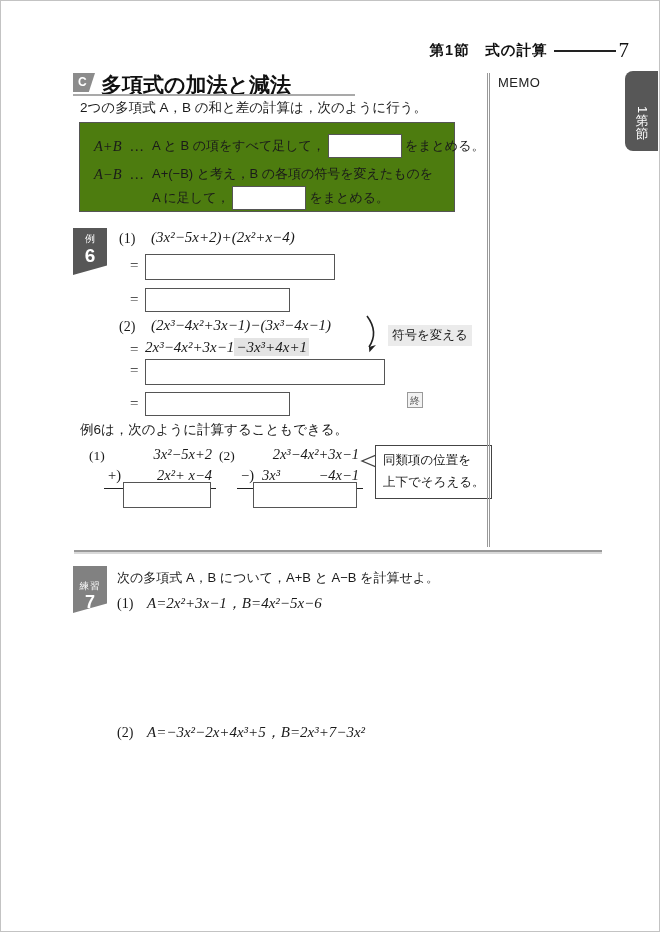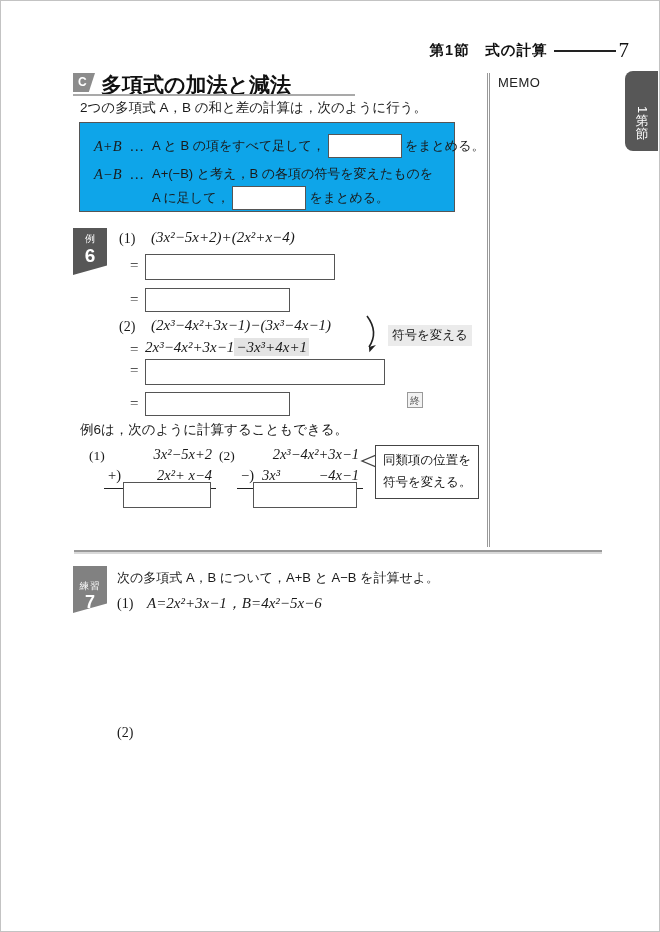--- a/index.html
+++ b/index.html
@@ -23,21 +23,21 @@
   
   .c-badge { position:absolute; left:72px; top:72px; width:22px; height:19px;
     background:#8c8c8c; clip-path:polygon(0 0,100% 0,72% 100%,0 100%);
     color:#fff; font-weight:bold; font-size:12px; padding:2px 0 0 5px; }
   .sec-title { position:absolute; left:100px; top:70px; font-size:21px; font-weight:bold; color:#111; }
   .sec-underline { position:absolute; left:72px; top:93px; width:282px; height:2px; background:#a9a9a9; }
   .intro { position:absolute; left:79px; top:98px; font-size:13.5px; }
 
   
   .rulebox { position:absolute; left:78px; top:121px; width:376px; height:90px;
-    border:1.5px solid #555; background:#0ea5e9; }
+    border:1.5px solid #555; background:#4d7c0f; }
   .rb-row { position:absolute; display:flex; align-items:center; white-space:nowrap; }
   .rb-math { font-size:14.5px; }
   .rb-jp { font-size:13px; }
   .ans-box { display:inline-block; border:1px solid #555; background:#fff; vertical-align:middle; }
   .ans-inline { width:74px; height:24px; margin:0 3px; }
 
   
   .ex-badge { position:absolute; left:72px; top:227px; width:34px; height:47px; background:#575757;
     clip-path:polygon(0 0,100% 0,100% 80%,0 100%); color:#fff; text-align:center; }
   .ex-badge .t { display:block; font-size:10px; margin-top:4px; }
@@ -176,34 +176,35 @@
         <span>−4x−1</span>
       </div>
   </div>
   <span class="abs ans-box" style="left:252px; top:481px; width:104px; height:26px;"></span>
 
   <svg class="bubble-ptr" width="16" height="18" viewBox="0 0 16 18">
     <path d="M16 3 L2 9 L16 15" fill="#fff" stroke="#444" stroke-width="1.3"></path>
   </svg>
   <div class="bubble jp">
     <div>同類項の位置を</div>
-    <div>符号を変える。</div>
+    <div>上下でそろえる。</div>
   </div>
 
   <div class="memo-rule"></div>
   <div class="memo-label">MEMO</div>
 
   <div class="side-tab">
     <span>第1節</span>
   </div>
 
   <div class="divider"></div>
 
   <div class="pr-badge">
     <span class="t jp">練習</span>
     <span class="n">7</span>
   </div>
   <span class="prompt jp">次の多項式 A，B について，A+B と A−B を計算せよ。</span>
   <span class="abs plabel" style="left:116px; top:595px;">(1)</span>
   <span class="abs math expr" style="left:146px; top:593px;">A=2x²+3x−1，B=4x²−5x−6</span>
   <span class="abs plabel" style="left:116px; top:724px;">(2)</span>
+  <span class="abs math expr" style="left:146px; top:722px;">A=−3x²−2x+4x³+5，B=2x³+7−3x²</span>
 
 </div>
 
 </body></html>

